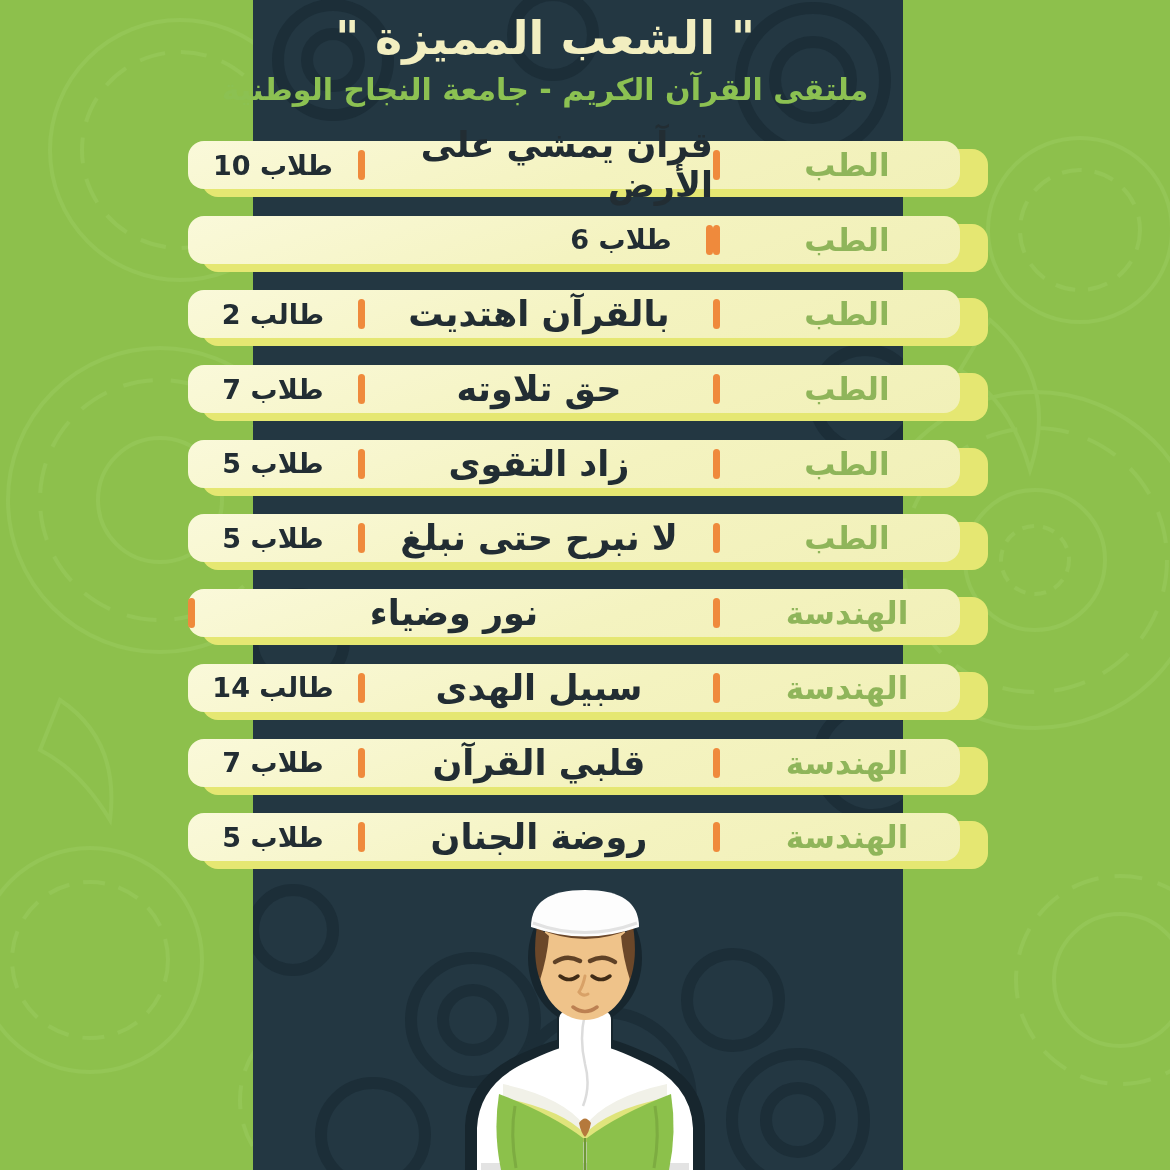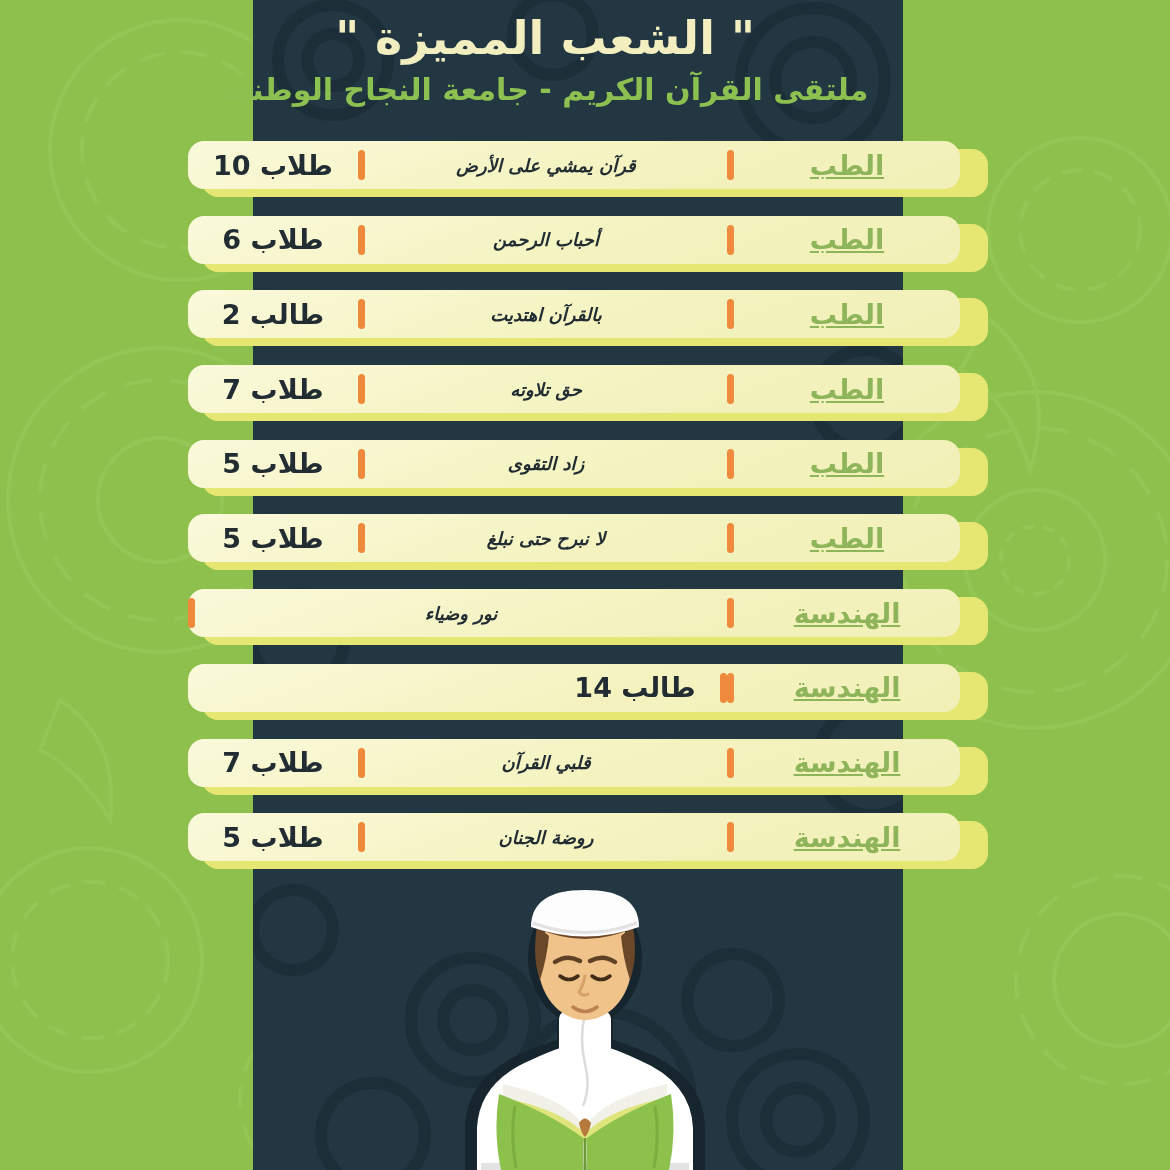--- a/index.html
+++ b/index.html
@@ -29,22 +29,22 @@
   .row-back{
     position:absolute;left:14px;right:-28px;top:8px;bottom:-8px;
     background:var(--pill-back,#e5e772);border-radius:16px;
   }
   .row-front{
     position:absolute;inset:0;border-radius:16px;
     background:linear-gradient(160deg,#faf9da 0%,#f4f3c0 55%,#f1f0b8 100%);
     display:flex;flex-direction:row-reverse;align-items:center;
   }
   .cell{display:flex;align-items:center;justify-content:center;}
-  .cell-dept{width:226px;color:var(--label-green,#8fb55a);font-size:27px;direction:rtl;text-decoration:underline;}
-  .cell-name{flex:1;color:var(--text-dark,#222d33);font-size:18px;direction:rtl;font-style:italic;}
+  .cell-dept{width:226px;color:var(--label-green,#8fb55a);font-size:31px;direction:rtl;padding-left:14px;}
+  .cell-name{flex:1;color:var(--text-dark,#222d33);font-size:35px;direction:rtl;}
   .cell-count{width:170px;color:var(--text-dark,#222d33);font-size:27px;direction:ltr;}
   .divider{width:7px;height:30px;border-radius:4px;background:var(--divider-orange,#ef8a3c);flex:none;}
   .figure{position:absolute;left:433px;top:880px;width:300px;height:290px;z-index:2;}
 </style>
 </head>
 <body>
 
 <div class="stage">
 
   <svg class="bg-pattern" width="1170" height="1170" viewBox="0 0 1170 1170">
@@ -110,21 +110,20 @@
         <div class="divider"></div>
         <div class="cell cell-count">10 طلاب</div>
       </div>
     </div>
 
     <div class="row">
       <div class="row-back"></div>
       <div class="row-front">
         <div class="cell cell-dept" dir="rtl">الطب</div>
         <div class="divider"></div>
-        <div class="cell cell-name" dir="rtl">أحباب الرحمن</div>
         <div class="divider"></div>
         <div class="cell cell-count">6 طلاب</div>
       </div>
     </div>
 
     <div class="row">
       <div class="row-back"></div>
       <div class="row-front">
         <div class="cell cell-dept" dir="rtl">الطب</div>
         <div class="divider"></div>
@@ -175,20 +174,21 @@
         <div class="cell cell-name" dir="rtl">نور وضياء</div>
         <div class="divider"></div>
       </div>
     </div>
 
     <div class="row">
       <div class="row-back"></div>
       <div class="row-front">
         <div class="cell cell-dept" dir="rtl">الهندسة</div>
         <div class="divider"></div>
+        <div class="cell cell-name" dir="rtl">سبيل الهدى</div>
         <div class="divider"></div>
         <div class="cell cell-count">14 طالب</div>
       </div>
     </div>
 
     <div class="row">
       <div class="row-back"></div>
       <div class="row-front">
         <div class="cell cell-dept" dir="rtl">الهندسة</div>
         <div class="divider"></div>

